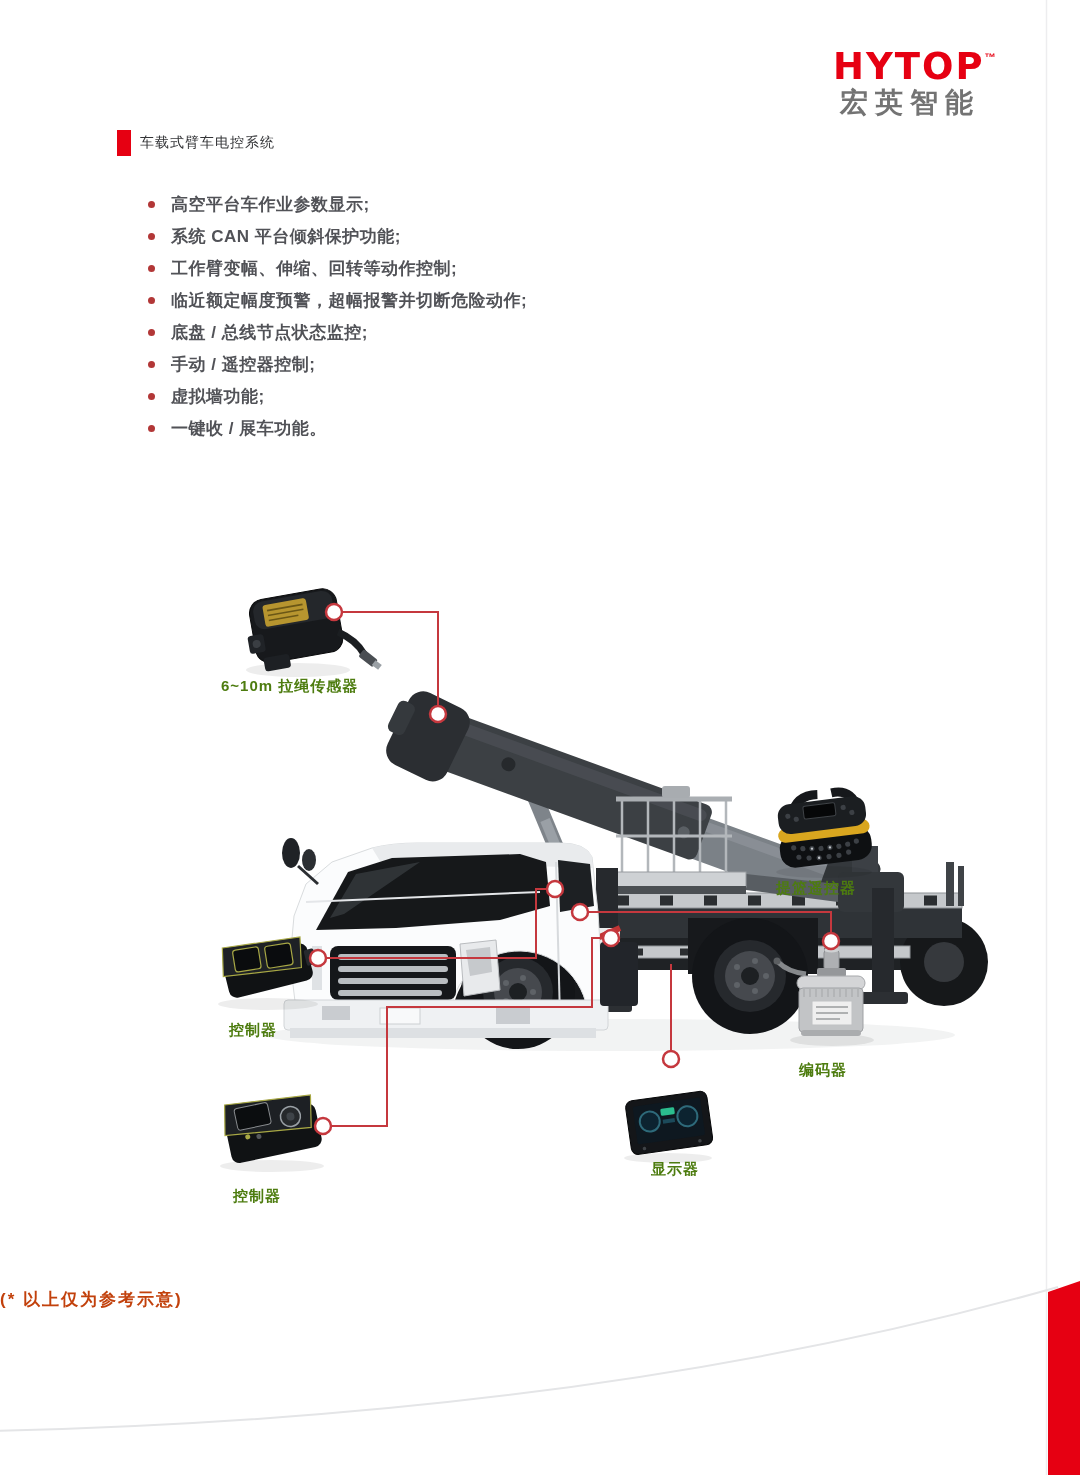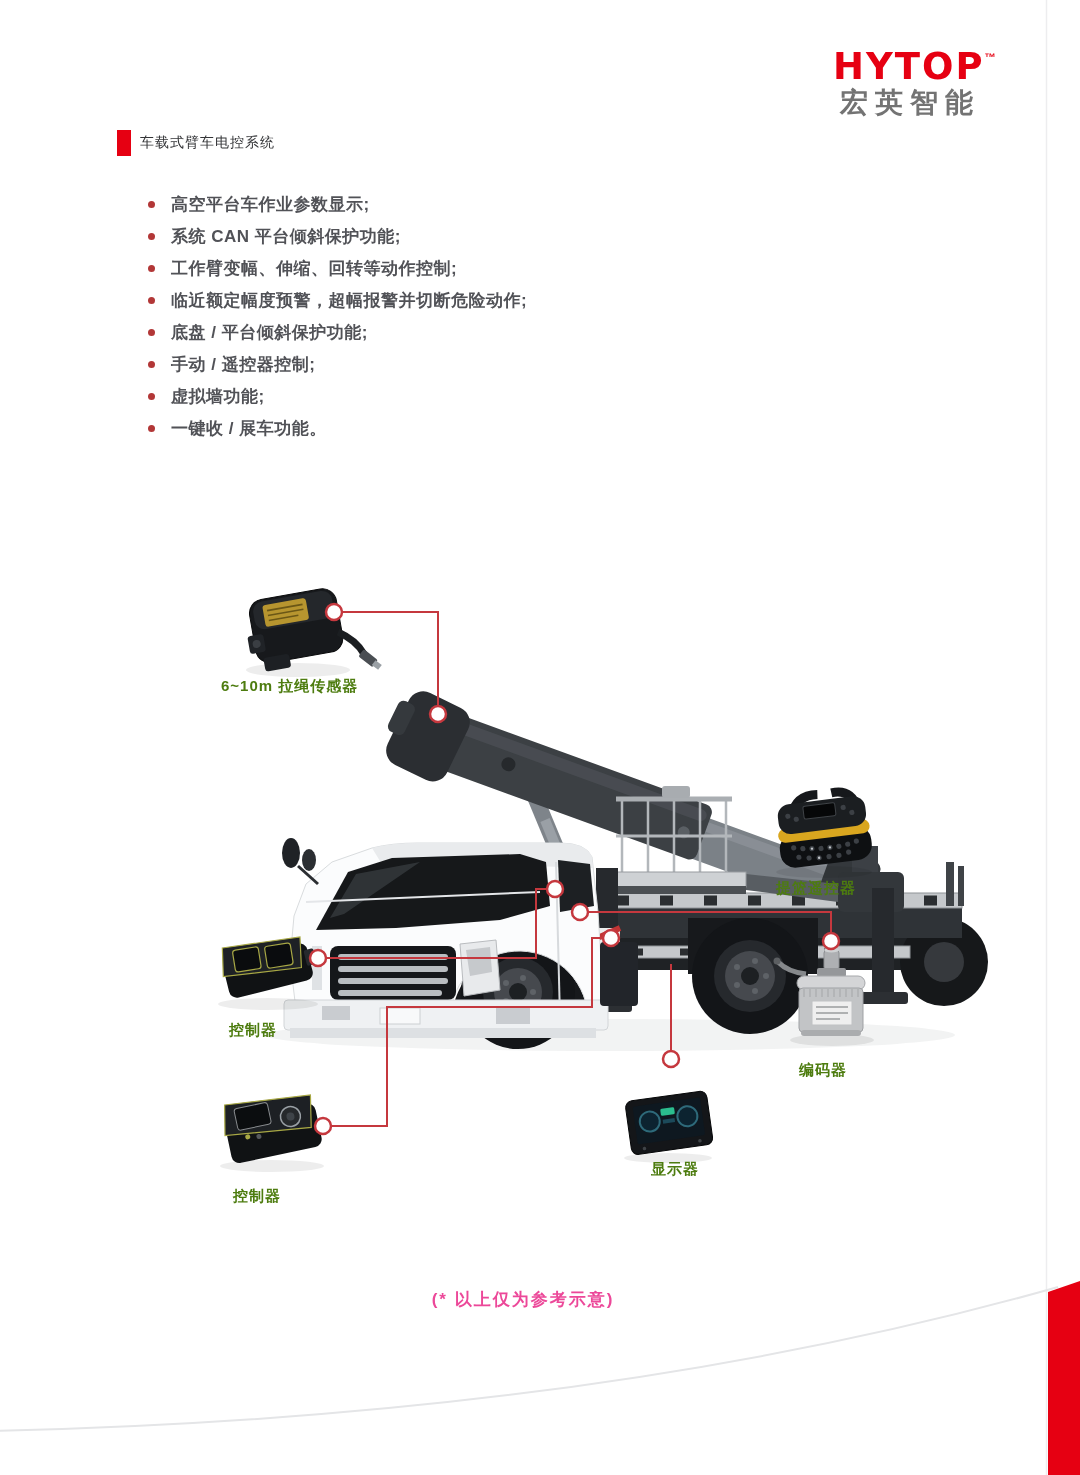--- a/index.html
+++ b/index.html
@@ -34,22 +34,22 @@
   .features li::before{
     content:"";position:absolute;left:0;top:50%;margin-top:-3.5px;
     width:7px;height:7px;border-radius:50%;background:#b23737;
   }
   
   .dlabel{
     position:absolute;font-size:15px;font-weight:700;color:#4d7c0f;
     letter-spacing:1px;white-space:nowrap;
   }
   .footnote{
-    position:absolute;left:0;top:1288px;width:1046px;text-align:center;
-    font-size:17px;font-weight:700;color:#ec4899;letter-spacing:2px;
+    position:absolute;left:0;top:1288px;width:1046px;
+    font-size:17px;font-weight:700;color:#c2410c;letter-spacing:2px;
   }
   
   #scene{position:absolute;left:0;top:0;width:1080px;height:1475px;}
 </style>
 </head>
 <body>
 
 <div id="page">
 
   <svg id="scene" viewBox="0 0 1080 1475">
@@ -367,21 +367,21 @@
     <li>
         <span>系统 CAN 平台倾斜保护功能;</span>
       </li>
     <li>
         <span>工作臂变幅、伸缩、回转等动作控制;</span>
       </li>
     <li>
         <span>临近额定幅度预警，超幅报警并切断危险动作;</span>
       </li>
     <li>
-        <span>底盘 / 平台倾斜保护功能;</span>
+        <span>底盘 / 总线节点状态监控;</span>
       </li>
     <li>
         <span>手动 / 遥控器控制;</span>
       </li>
     <li>
         <span>虚拟墙功能;</span>
       </li>
     <li>
         <span>一键收 / 展车功能。</span>
       </li>

